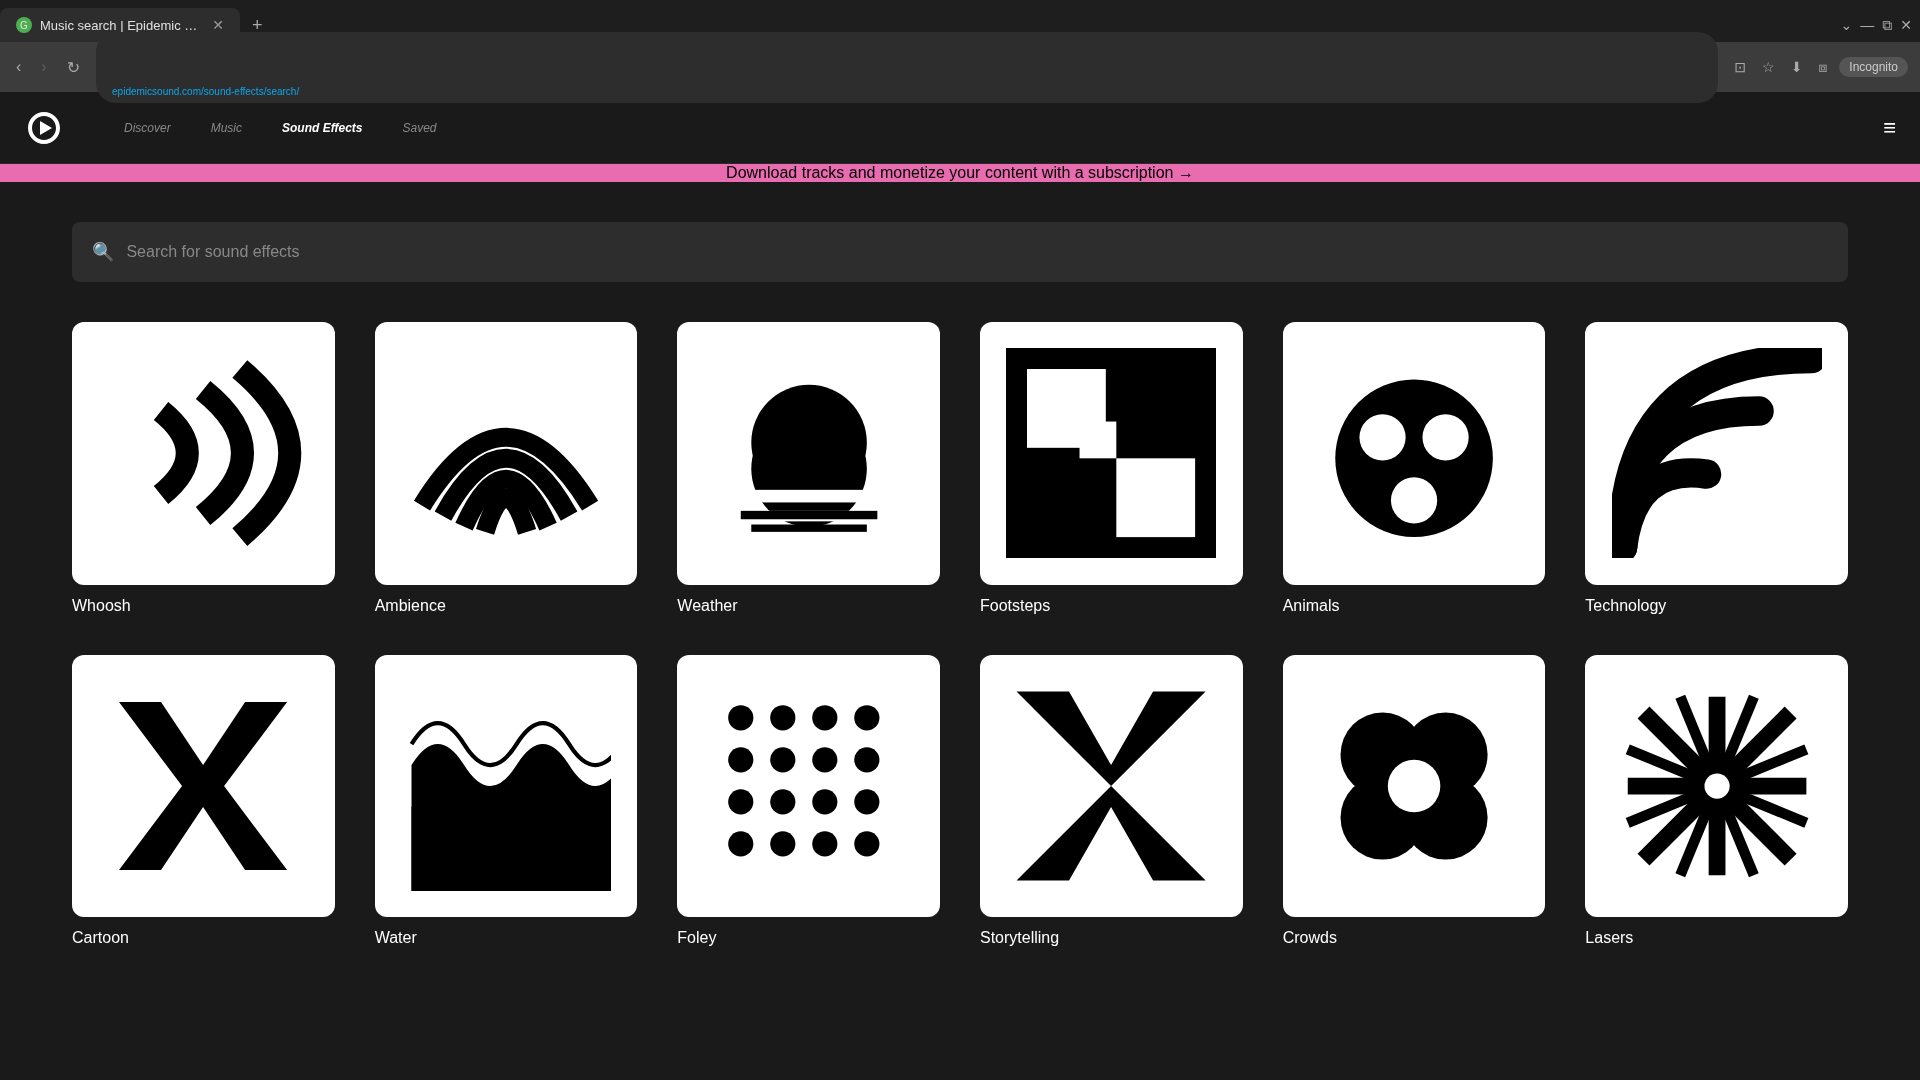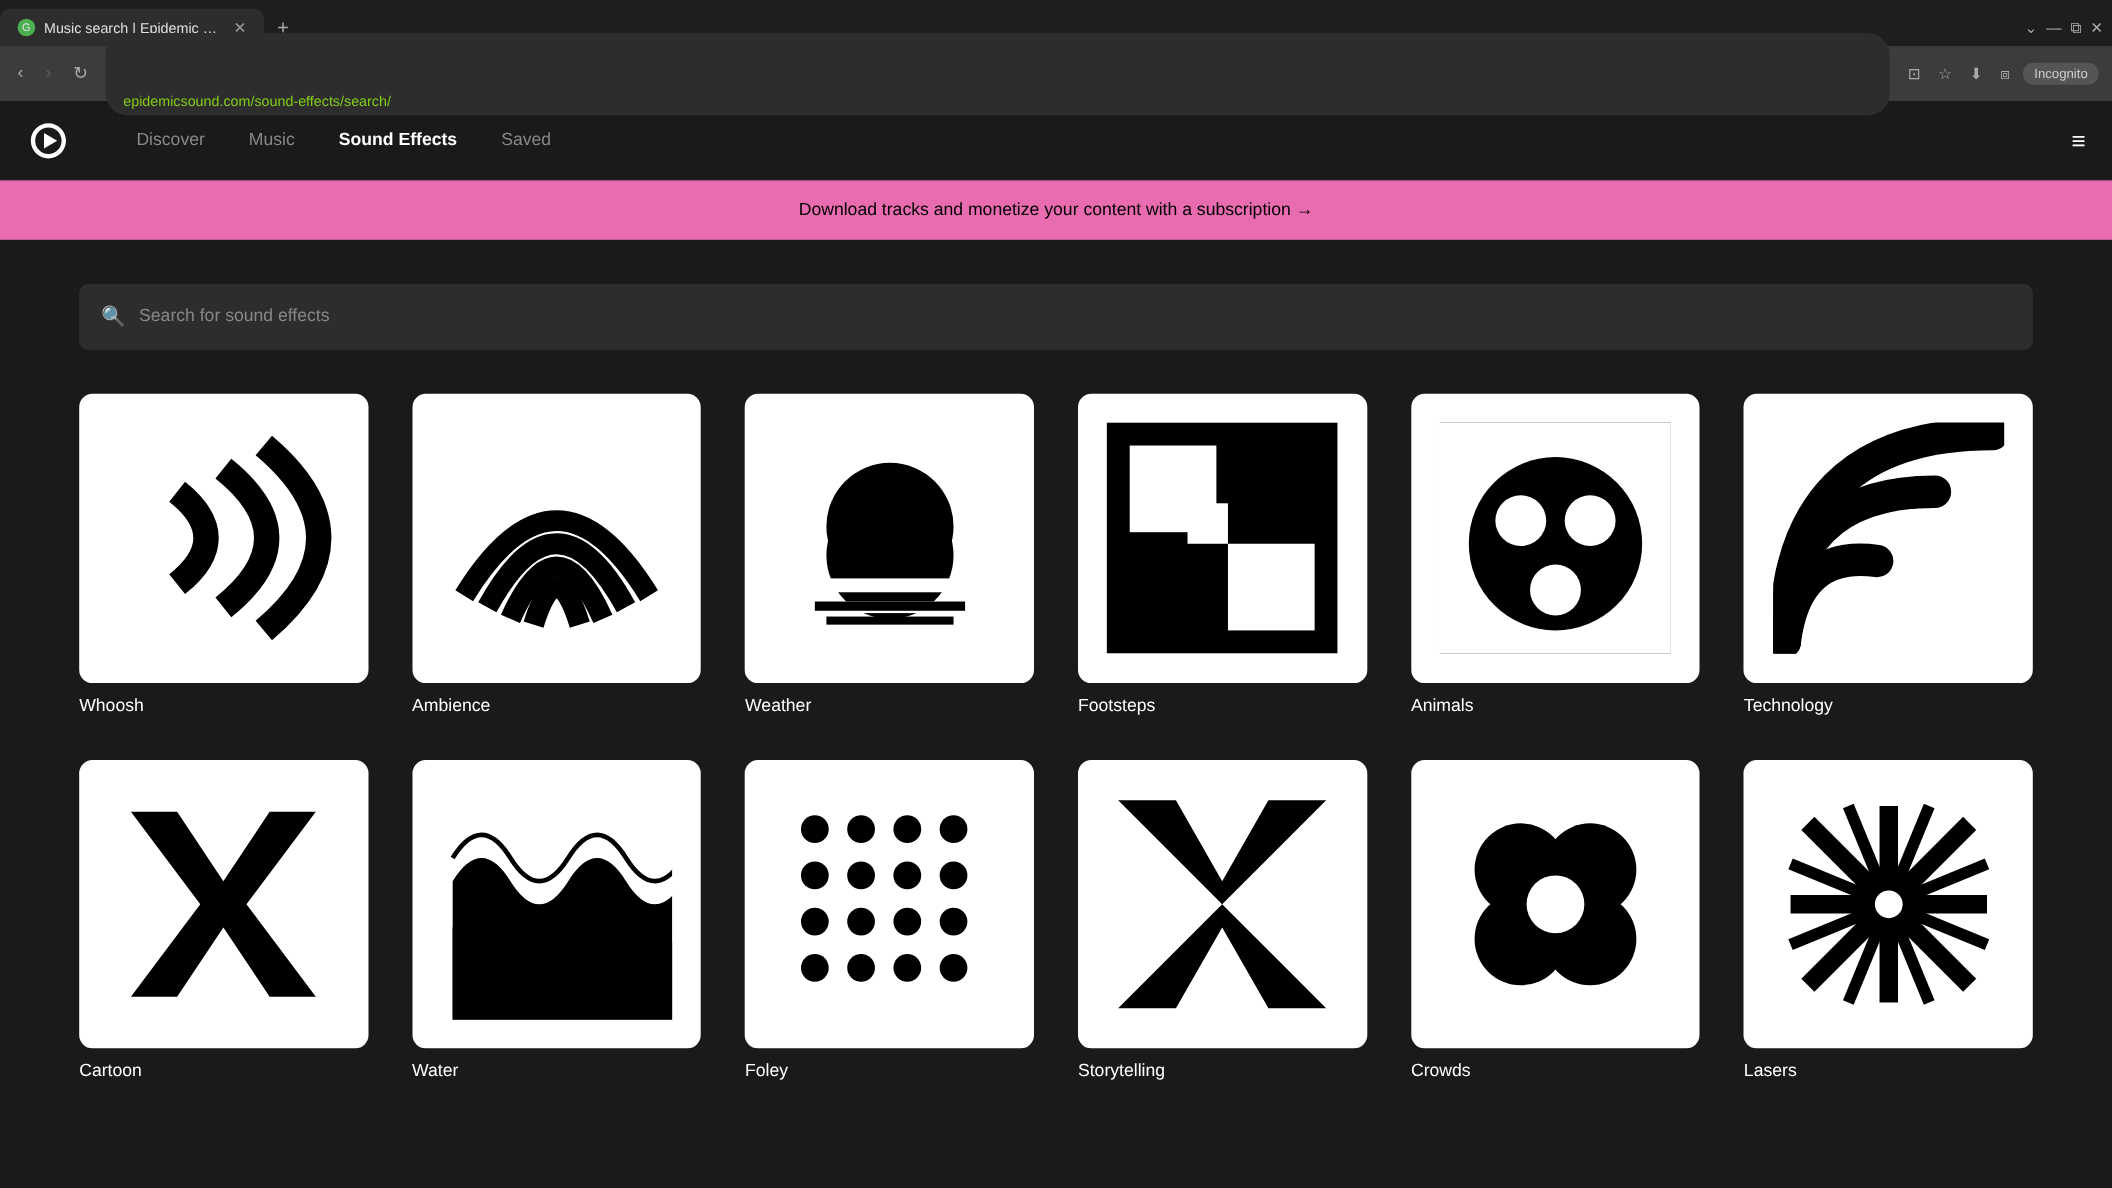--- a/index.html
+++ b/index.html
@@ -13,40 +13,40 @@
     .tab-title { flex: 1; overflow: hidden; text-overflow: ellipsis; white-space: nowrap; }
     .tab-close { cursor: pointer; opacity: 0.6; font-size: 14px; }
     .new-tab-btn { background: none; border: none; color: #aaa; font-size: 18px; padding: 0 8px; cursor: pointer; margin-left: 4px; }
     .tab-controls { margin-left: auto; display: flex; align-items: center; gap: 8px; padding-right: 8px; }
     .tab-control-btn { background: none; border: none; color: #aaa; font-size: 14px; cursor: pointer; }
 
     .address-bar { display: flex; align-items: center; background: #3c3c3c; padding: 6px 12px; gap: 12px; height: 50px; }
     .nav-btn { background: none; border: none; color: #aaa; cursor: pointer; font-size: 16px; padding: 4px; }
     .nav-btn:disabled { opacity: 0.3; cursor: default; }
     .url-bar { flex: 1; background: #2d2d2d; border: none; border-radius: 20px; padding: 6px 16px; color: #fff; font-size: 14px; display: flex; align-items: center; gap: 8px; }
-    .url-bar span { color: #84cc16; font-size: 13px; margin-top: 48px; }
+    .url-bar span { color: #0ea5e9; font-size: 10px; margin-top: 48px; }
     .address-actions { display: flex; align-items: center; gap: 8px; }
     .addr-icon { background: none; border: none; color: #aaa; cursor: pointer; font-size: 14px; padding: 4px; }
     .incognito-badge { background: #555; border-radius: 12px; padding: 3px 10px; font-size: 12px; color: #ccc; }
 
     
     .site { background: #1a1a1a; min-height: calc(1080px - 92px); }
 
     
     .site-nav { background: #1a1a1a; display: flex; align-items: center; padding: 0 24px; height: 72px; border-bottom: 1px solid #2a2a2a; }
     .logo { width: 40px; height: 40px; cursor: pointer; }
     .logo svg { width: 40px; height: 40px; }
     .nav-links { display: flex; align-items: center; gap: 40px; margin-left: 60px; }
-    .nav-link { color: #888; font-size: 16px; text-decoration: none; cursor: pointer; }
+    .nav-link { color: #888; font-size: 12px; text-decoration: none; cursor: pointer; font-style: italic; }
     .nav-link.active { color: #fff; font-weight: 600; }
     .nav-spacer { flex: 1; }
     .hamburger { background: none; border: none; color: #fff; cursor: pointer; font-size: 22px; }
 
     
-    .promo-banner { background: #e96bb0; display: flex; align-items: center; justify-content: center; padding: 18px; gap: 8px; }
+    .promo-banner { background: #e96bb0; display: flex; align-items: center; justify-content: center; gap: 8px; }
     .promo-text { font-size: 16px; color: #000; }
 
     
     .main-content { padding: 40px 72px; }
 
     
     .search-container { background: #2d2d2d; border-radius: 8px; display: flex; align-items: center; padding: 0 20px; margin-bottom: 40px; height: 60px; }
     .search-icon { color: #888; font-size: 18px; margin-right: 12px; }
     .search-input { background: none; border: none; color: #fff; font-size: 16px; flex: 1; outline: none; }
     .search-input::placeholder { color: #888; }

